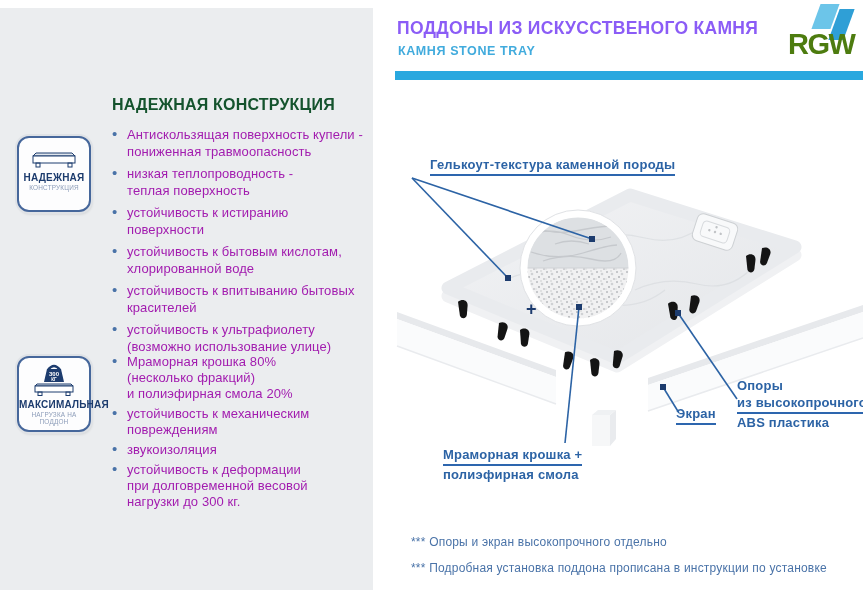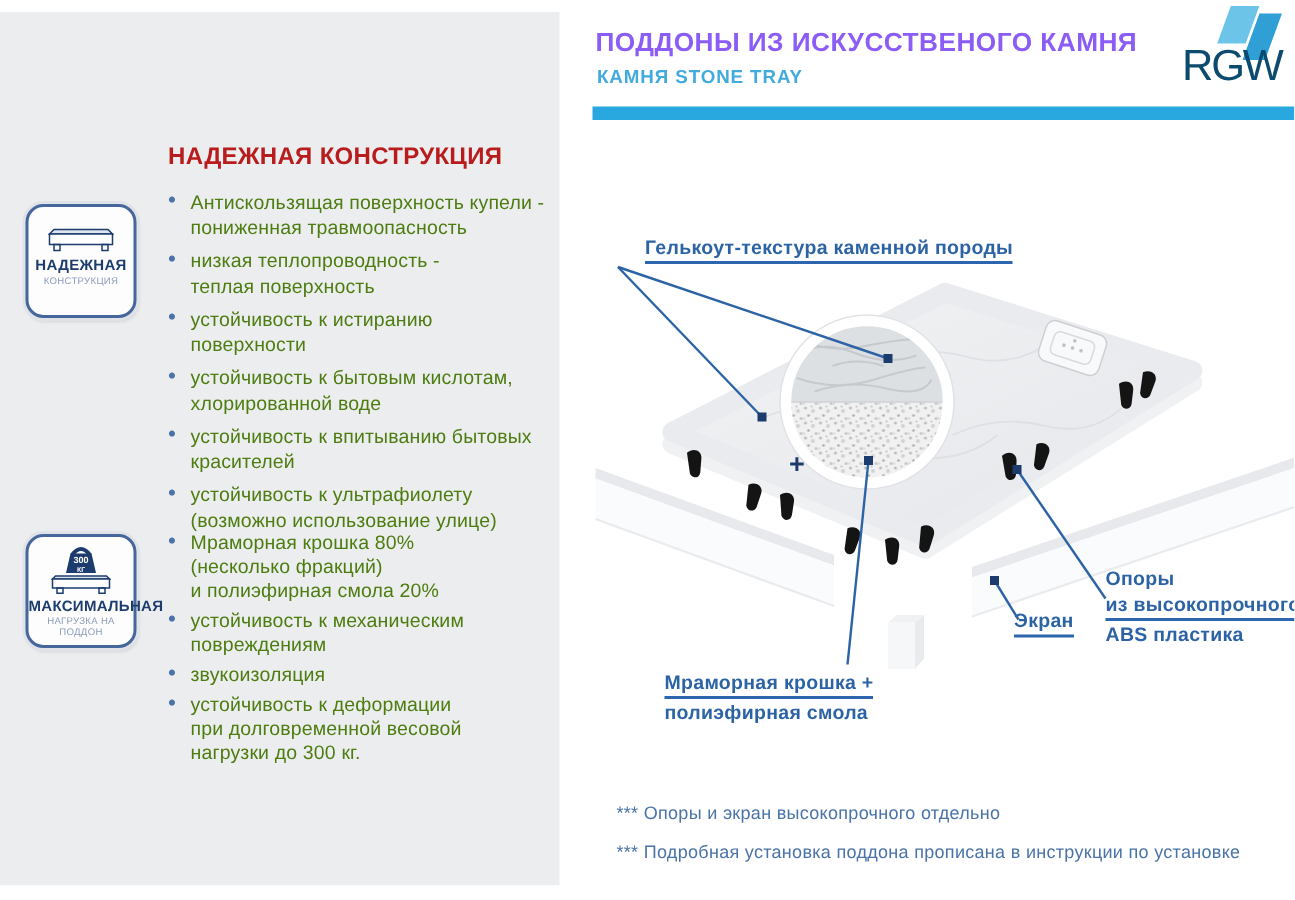--- a/index.html
+++ b/index.html
@@ -1,24 +1,24 @@
 <!DOCTYPE html>
 <html><head>
 <meta charset="utf-8">
 <style>
   html,body{margin:0;padding:0;background:#fff;}
   .page{position:relative;width:863px;height:600px;background:#ffffff;overflow:hidden;
         font-family:"Liberation Sans",sans-serif;}
   
   .left-panel{position:absolute;left:0;top:8px;width:373px;height:582px;background:#ebedef;}
   .panel-heading{position:absolute;left:112px;top:88px;font-size:16px;font-weight:bold;
-        color:#b91c1c;letter-spacing:.2px;}
+        color:#14532d;letter-spacing:.2px;}
   .blist{position:absolute;left:112px;width:256px;margin:0;padding:0;list-style:none;}
   .blist li{position:relative;padding-left:15px;margin:0 0 5px 0;font-size:13px;line-height:17px;
-        color:#4d7c0f;white-space:pre-line;letter-spacing:.1px;}
+        color:#a21caf;white-space:pre-line;letter-spacing:.1px;}
   .blist li::before{content:"•";position:absolute;left:0;top:-1px;font-size:15px;color:#4a73a8;}
   .list1{top:118px;}
   .list2{top:346px;}
   .list2 li{line-height:16px;margin-bottom:4px;}
   
   .badge{position:absolute;left:17px;width:70px;height:72px;background:#fdfdfe;
         border:2px solid #46679b;border-radius:12px;box-shadow:0 0 0 2px #dfe2e6,1px 2px 3px rgba(0,0,0,.15);
         text-align:center;}
   .badge1{top:128px;}
   .badge2{top:348px;}
@@ -27,21 +27,21 @@
   .badge-l2{font-size:6.4px;color:#8c9cb8;letter-spacing:.2px;margin-top:1px;}
   
   .title{position:absolute;left:397px;top:18px;font-size:17.5px;font-weight:bold;color:#8b5cf6;
         letter-spacing:.3px;white-space:nowrap;}
   .subtitle{position:absolute;left:398px;top:44px;font-size:12.5px;font-weight:bold;color:#41abdd;
         letter-spacing:.6px;white-space:nowrap;}
   .blue-bar{position:absolute;left:395px;top:71px;width:468px;height:9px;background:#29a8df;}
   .logo{position:absolute;left:786px;top:2px;width:77px;height:62px;}
   .logo .p1{position:absolute;left:30px;top:2px;width:19px;height:25px;background:#6cc5e9;transform:skewX(-20deg);}
   .logo .p2{position:absolute;left:48px;top:7px;width:15px;height:31px;background:#2f9fd6;transform:skewX(-20deg);}
-  .logo .rgw{position:absolute;left:2px;top:26px;font-size:29px;font-weight:normal;color:#0c4a6e;
+  .logo .rgw{position:absolute;left:2px;top:26px;font-size:29px;font-weight:bold;color:#4d7c0f;
         letter-spacing:-1.5px;}
   
   .diagram-svg{position:absolute;left:385px;top:80px;width:478px;height:470px;}
   .callout-label{position:absolute;font-weight:bold;color:#2c63a5;font-size:13px;line-height:17px;
         white-space:nowrap;letter-spacing:.2px;}
   .callout-label .u{display:inline-block;border-bottom:2px solid #2d66ae;padding-bottom:1px;}
   .lbl-gelcoat{left:430px;top:156px;}
   .lbl-supports{left:737px;top:377px;}
   .lbl-screen{left:676px;top:405px;}
   .lbl-marble{left:443px;top:446px;}

